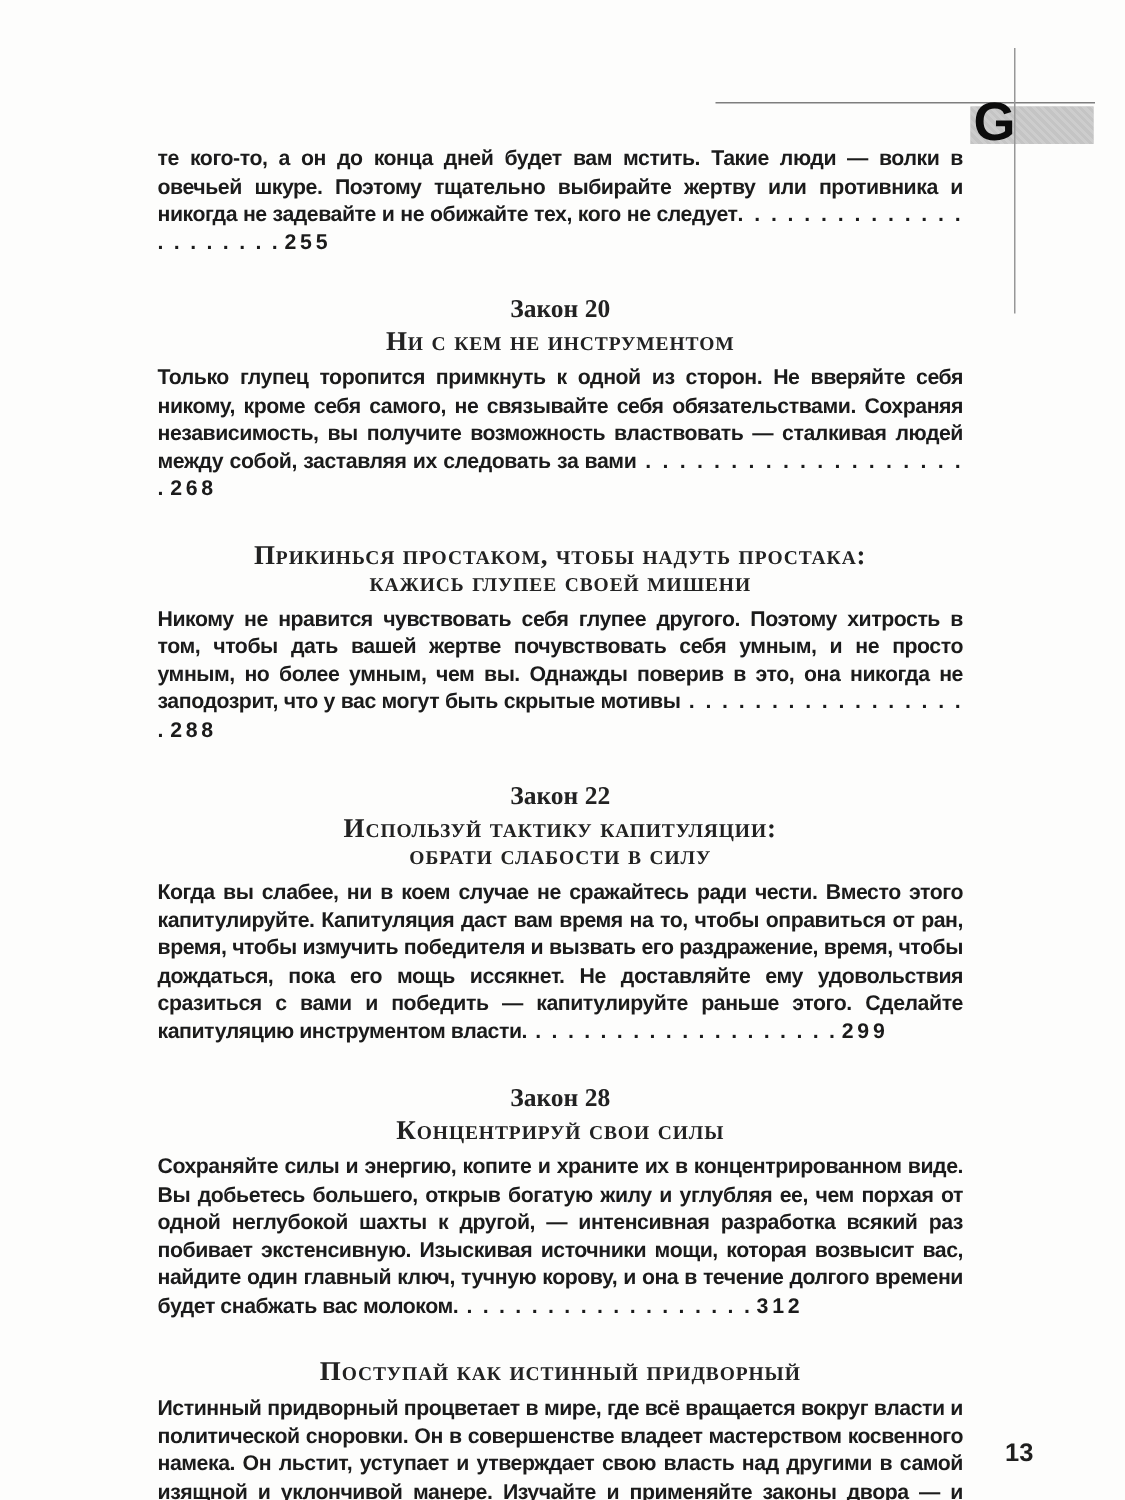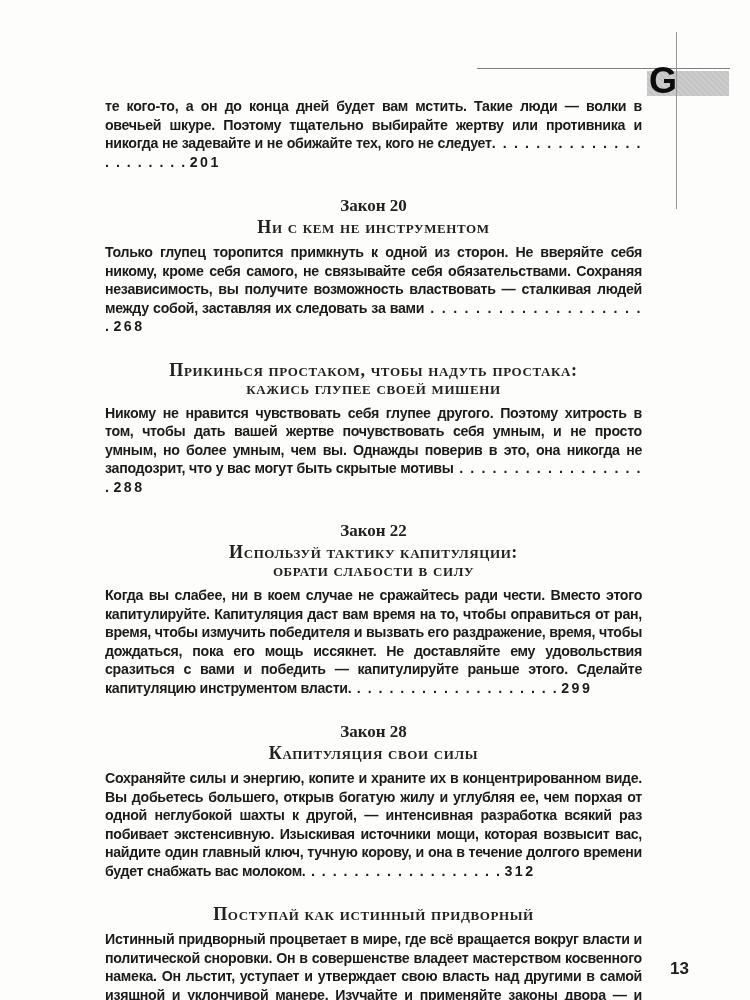--- a/index.html
+++ b/index.html
@@ -80,21 +80,21 @@
 
 <div class="page">
 
   <div class="rh-rule"></div>
   <div class="logo-box"></div>
   <span class="logo-g">G</span>
   <div class="v-rule"></div>
 
   <div class="toc">
 
-    <p class="desc"><span>те кого-то, а он до конца дней будет вам мстить. Такие люди — волки в овечьей шкуре. Поэтому тщательно выбирайте жертву или противника и никогда не задевайте и не обижайте тех, кого не следует</span><span class="dots">. . . . . . . . . . . . . . . . . . . . . .</span><span class="pgnum">201</span></p>
+    <p class="desc"><span>те кого-то, а он до конца дней будет вам мстить. Такие люди — волки в овечьей шкуре. Поэтому тщательно выбирайте жертву или противника и никогда не задевайте и не обижайте тех, кого не следует</span><span class="dots">. . . . . . . . . . . . . . . . . . . . . .</span><span class="pgnum">255</span></p>
 
     <div class="entry">
       <div class="law-label">Закон 20</div>
       <div class="law-title">Ни с кем не инструментом</div>
       <p class="desc"><span>Только глупец торопится примкнуть к одной из сторон. Не вверяйте себя никому, кроме себя самого, не связывайте себя обязательствами. Сохраняя независимость, вы получите возможность властвовать — сталкивая людей между собой, заставляя их следовать за вами</span><span class="dots"> . . . . . . . . . . . . . . . . . . . .</span><span class="pgnum">268</span></p>
     </div>
 
     <div class="entry">
       <div class="law-title">Прикинься простаком, чтобы надуть простака:
 кажись глупее своей мишени</div>
@@ -103,21 +103,21 @@
 
     <div class="entry">
       <div class="law-label">Закон 22</div>
       <div class="law-title">Используй тактику капитуляции:
 обрати слабости в силу</div>
       <p class="desc"><span>Когда вы слабее, ни в коем случае не сражайтесь ради чести. Вместо этого капитулируйте. Капитуляция даст вам время на то, чтобы оправиться от ран, время, чтобы измучить победителя и вызвать его раздражение, время, чтобы дождаться, пока его мощь иссякнет. Не доставляйте ему удовольствия сразиться с вами и победить — капитулируйте раньше этого. Сделайте капитуляцию инструментом власти.</span><span class="dots"> . . . . . . . . . . . . . . . . . . .</span><span class="pgnum">299</span></p>
     </div>
 
     <div class="entry">
       <div class="law-label">Закон 28</div>
-      <div class="law-title">Капитуляция свои силы</div>
+      <div class="law-title">Концентрируй свои силы</div>
       <p class="desc"><span>Сохраняйте силы и энергию, копите и храните их в концентрированном виде. Вы добьетесь большего, открыв богатую жилу и углубляя ее, чем порхая от одной неглубокой шахты к другой, — интенсивная разработка всякий раз побивает экстенсивную. Изыскивая источники мощи, которая возвысит вас, найдите один главный ключ, тучную корову, и она в течение долгого времени будет снабжать вас молоком.</span><span class="dots"> . . . . . . . . . . . . . . . . . .</span><span class="pgnum">312</span></p>
     </div>
 
     <div class="entry">
       <div class="law-title">Поступай как истинный придворный</div>
       <p class="desc"><span>Истинный придворный процветает в мире, где всё вращается вокруг власти и политической сноровки. Он в совершенстве владеет мастерством косвенного намека. Он льстит, уступает и утверждает свою власть над другими в самой изящной и уклончивой манере. Изучайте и применяйте законы двора — и вашему росту не будет предела</span><span class="dots"> . . . . . . . . . . . . . . . . . . . . .</span><span class="pgnum">323</span></p>
     </div>
 
   </div>
 

